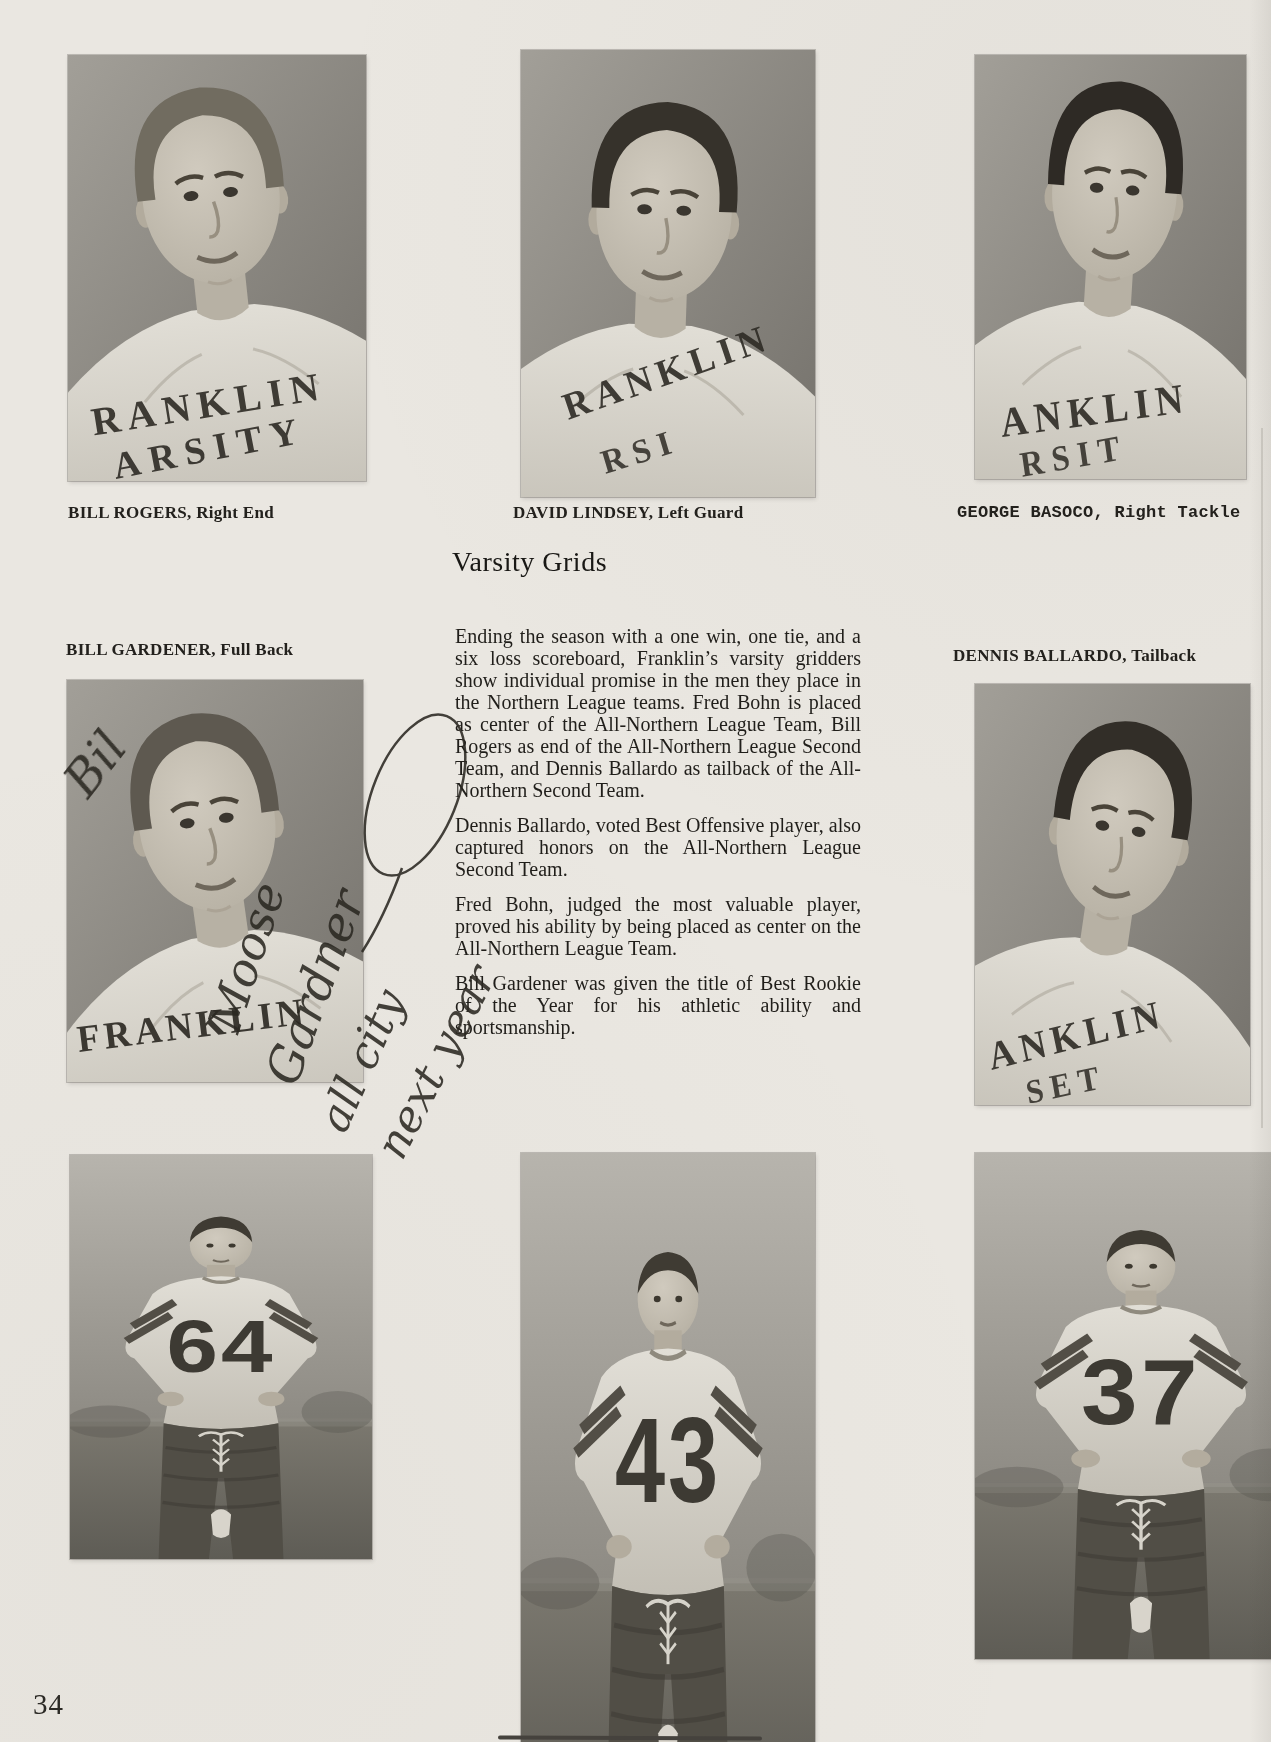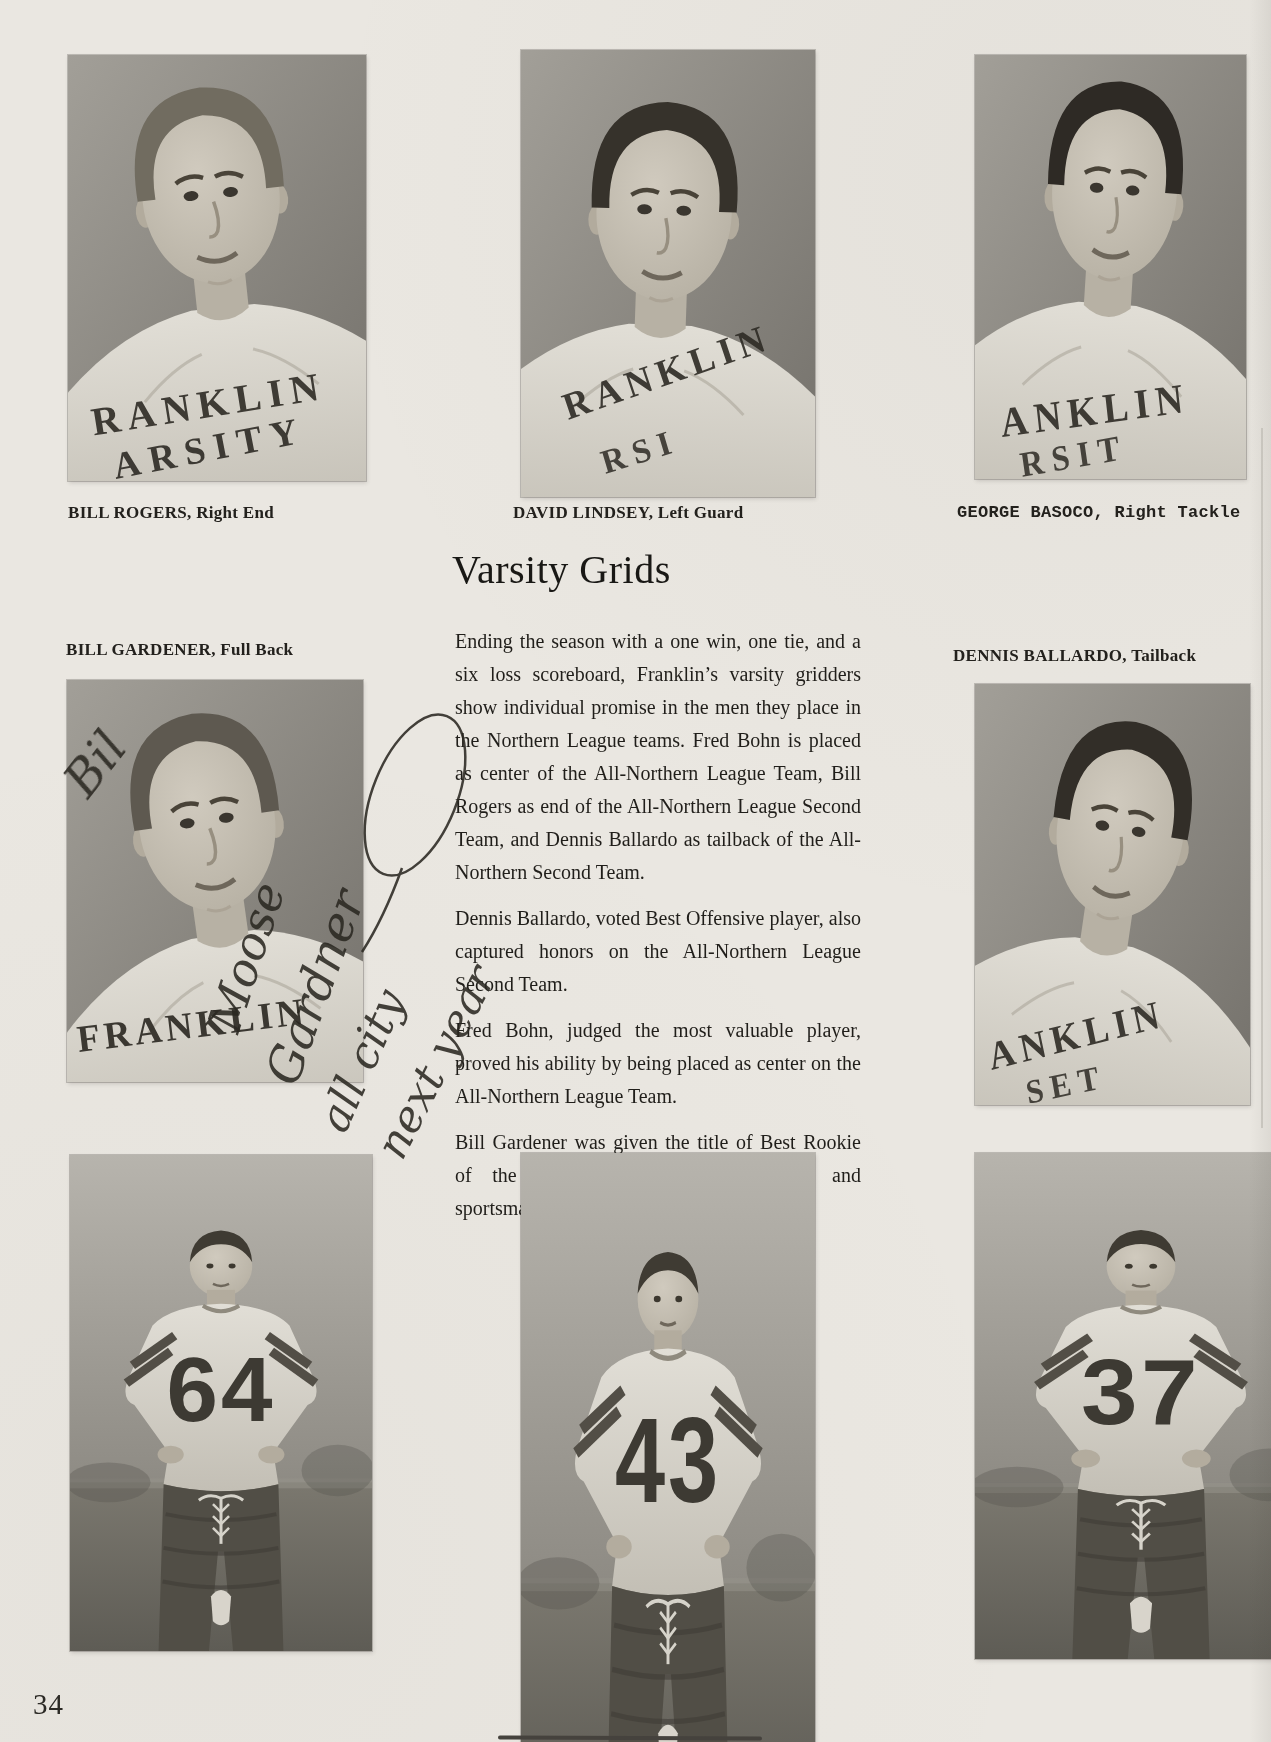--- a/index.html
+++ b/index.html
@@ -29,26 +29,26 @@
     font-family:"Liberation Serif", serif;
     font-weight:700;
     font-size:17px;
     letter-spacing:.3px;
     color:#23211d;
     white-space:nowrap;
   }
   .title {
     position:absolute; left:452px; top:546px;
     font-family:"Liberation Serif", serif;
-    font-weight:400; font-size:40px; letter-spacing:.5px;
+    font-weight:400; font-size:28px; letter-spacing:.5px;
     color:#191815; margin:0;
   }
   .article {
     position:absolute; left:455px; top:625px; width:406px;
-    font-size:20px; line-height:33px; text-align:justify;
+    font-size:20px; line-height:22px; text-align:justify;
     color:#201e1a;
   }
   .article p { margin:0 0 13px 0; }
   .page-number {
     position:absolute; left:33px; top:1688px;
     font-size:29px; color:#2c2a26; letter-spacing:1px;
   }
   .hw-overlay {
     position:absolute; left:0; top:0; width:1271px; height:1742px;
     pointer-events:none;
@@ -198,21 +198,21 @@
   <div class="caption" style="left:953px; top:646px;">DENNIS BALLARDO, Tailback</div>
   <div class="photo" style="left:975px; top:684px; width:275px; height:421px;">
     <svg viewBox="0 0 300 421" preserveAspectRatio="none">
       <rect width="300" height="421" fill="url(#gBg)"></rect>
       <use href="#bust" transform="rotate(9 150 200) translate(0 4)" style="--hair:#322e28;"></use>
       <text x="18" y="386" transform="rotate(-13 18 386)" font-family="Liberation Serif, serif" font-weight="bold" font-size="40" letter-spacing="6" fill="#2e2b25" opacity=".9">ANKLIN</text>
       <text x="58" y="420" transform="rotate(-11 58 420)" font-family="Liberation Serif, serif" font-weight="bold" font-size="34" letter-spacing="8" fill="#2e2b25" opacity=".85">SET</text>
     </svg>
   </div>
 
-  <div class="photo" style="left:70px; top:1155px; width:302px; height:496px;">
+  <div class="photo" style="left:70px; top:1155px; width:302px; height:404px;">
     <svg viewBox="0 0 300 500" preserveAspectRatio="none">
       <use href="#standing"></use>
       <text x="150" y="268" text-anchor="middle" font-family="Liberation Sans, sans-serif" font-weight="bold" font-size="92" letter-spacing="3" fill="#3d3a33">64</text>
     </svg>
   </div>
   <div class="photo" style="left:521px; top:1153px; width:294px; height:652px;">
     <svg viewBox="0 0 300 500" preserveAspectRatio="none">
       <use href="#standing"></use>
       <text x="150" y="268" text-anchor="middle" font-family="Liberation Sans, sans-serif" font-weight="bold" font-size="92" letter-spacing="3" fill="#3d3a33">43</text>
     </svg>

